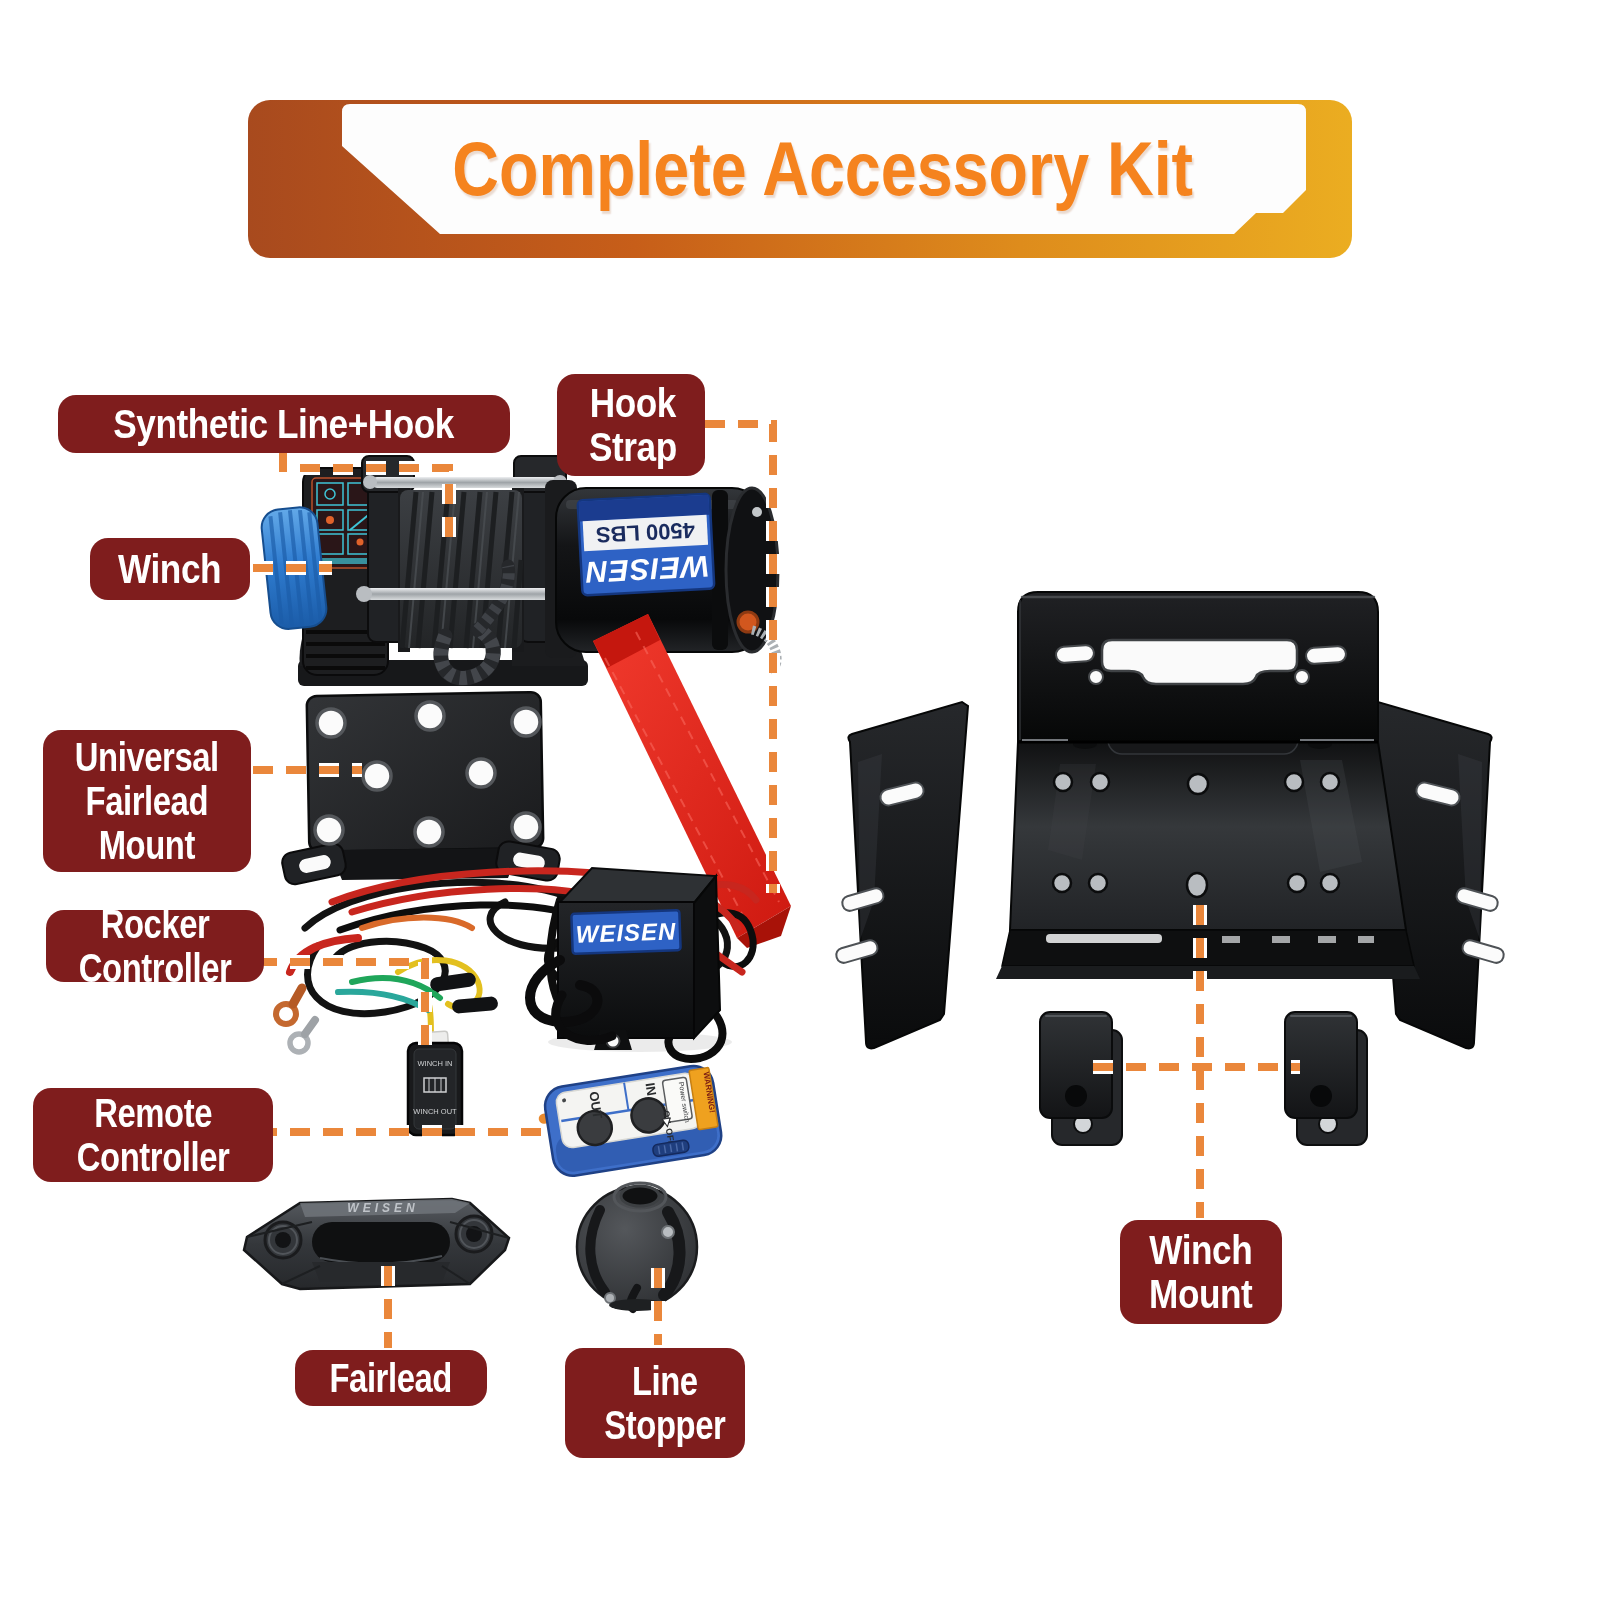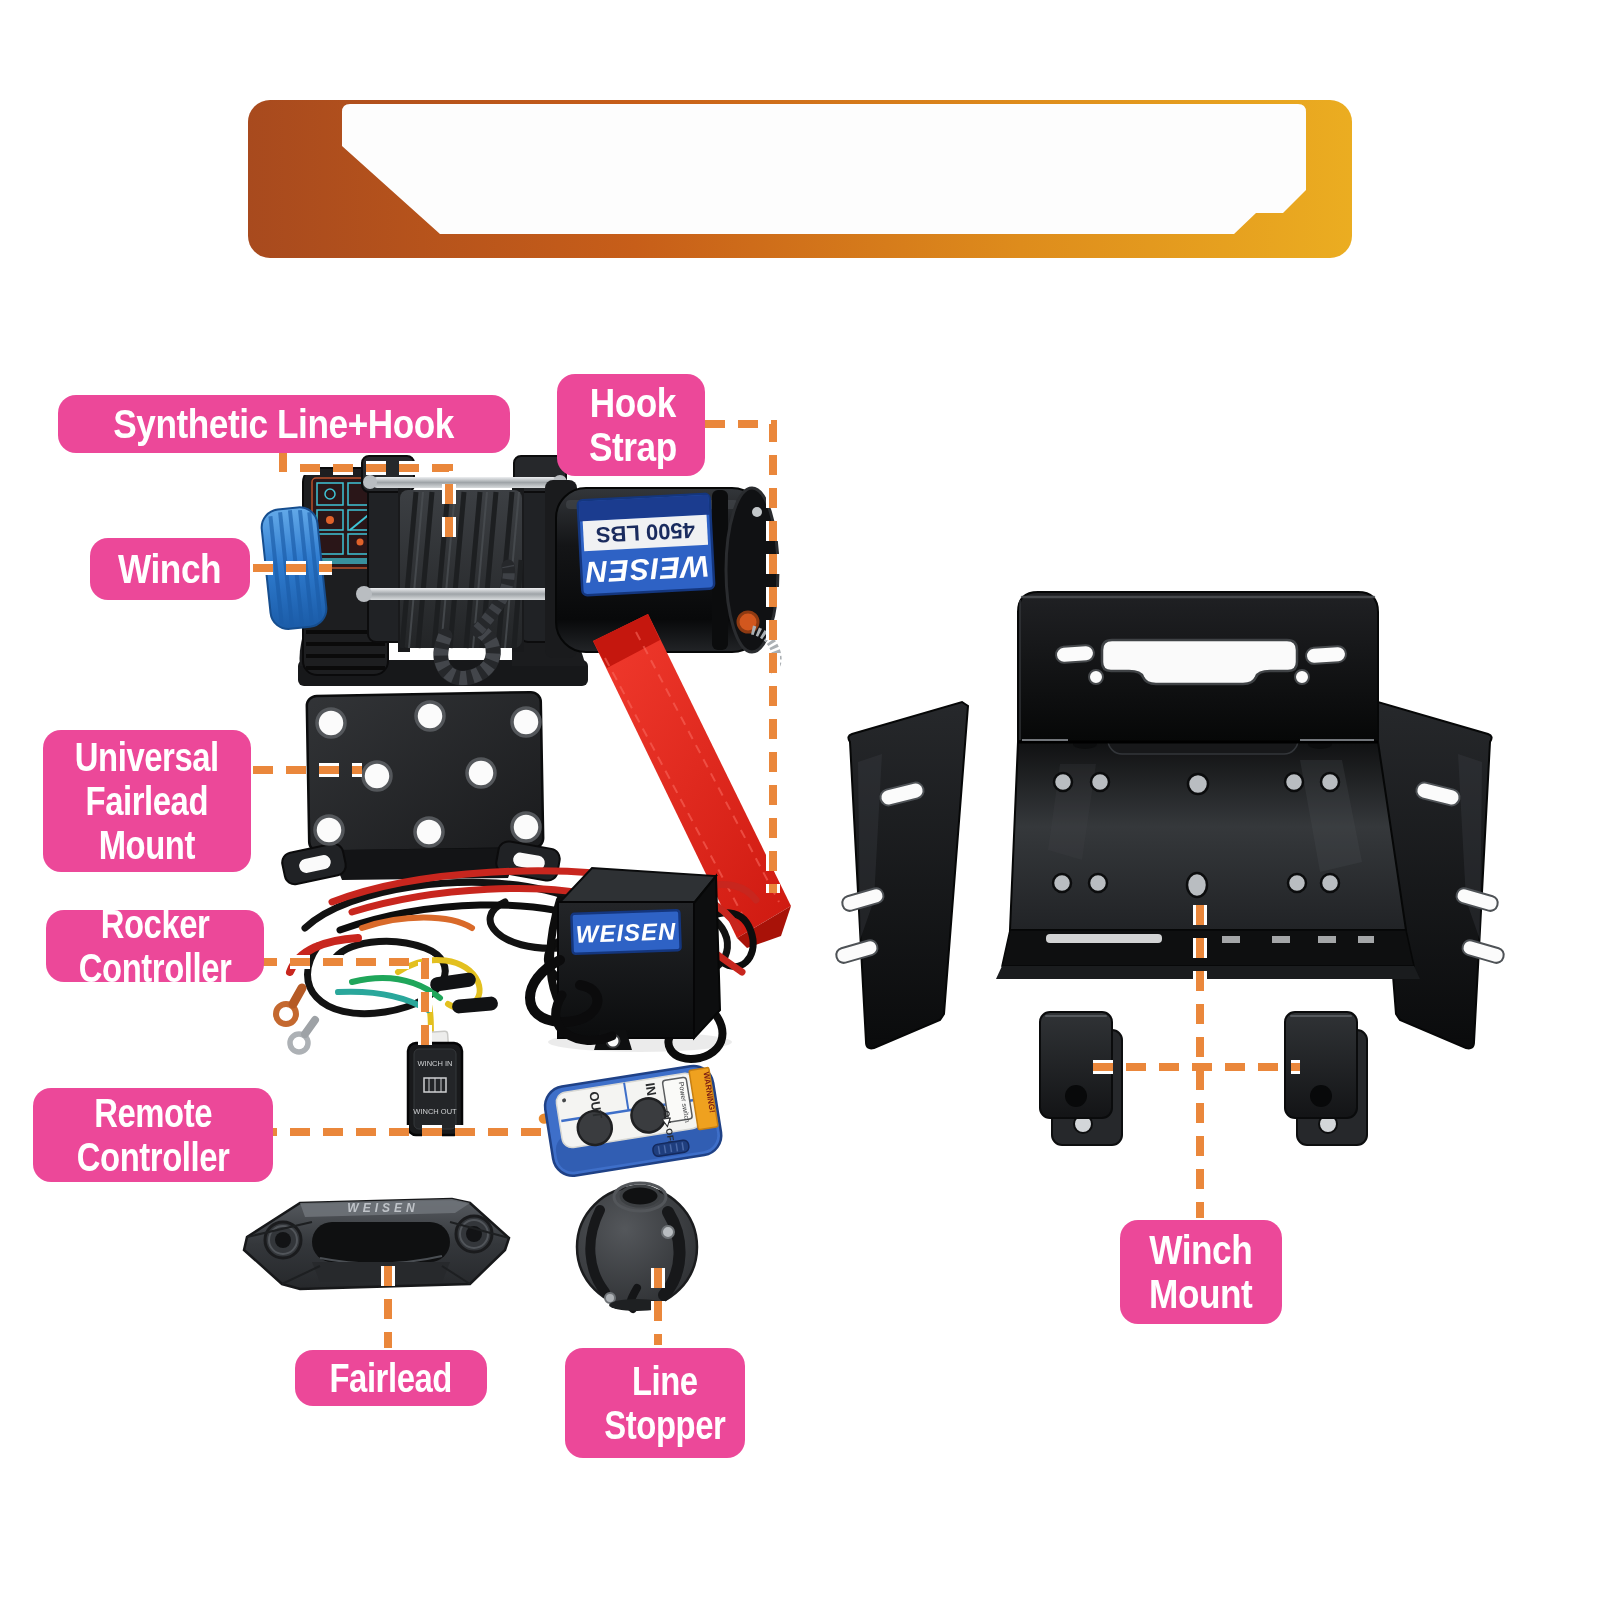--- a/index.html
+++ b/index.html
@@ -1,20 +1,20 @@
 <!DOCTYPE html>
 <html><head>
 <meta charset="utf-8">
 <style>
   html,body{margin:0;padding:0;background:#fff;}
   .canvas{position:relative;width:1600px;height:1600px;background:#ffffff;overflow:hidden;
           font-family:"Liberation Sans",sans-serif;}
   .art{position:absolute;left:0;top:0;}
   
-  .lbl{position:absolute;background:#ec4899;color:#fff;font-weight:bold;
+  .lbl{position:absolute;background:#7f1d1d;color:#fff;font-weight:bold;
        border-radius:18px;display:flex;align-items:center;justify-content:center;
        text-align:center;box-sizing:border-box;padding:2px 8px;}
   .lbl .tx{display:block;white-space:pre-line;font-size:40px;line-height:1.1;
        transform:scaleX(0.88);letter-spacing:-0.5px;}
   .lbl .tx.tight{transform:scaleX(0.82);}
   
   .banner-title{position:absolute;left:340px;top:112px;width:966px;height:112px;
        display:flex;align-items:center;justify-content:center;}
   .banner-title .tx{font-size:76px;font-weight:bold;color:#F5831E;white-space:nowrap;
        transform:scaleX(0.85);text-shadow:2px 3px 2px rgba(150,60,0,0.18);}
@@ -421,20 +421,23 @@
       <path d="M 257,962 L 425,962 L 425,1045"></path>
       <path d="M 257,1132 L 552,1132"></path>
       <path d="M 388,1266 L 388,1348"></path>
       <path d="M 658,1268 L 658,1345"></path>
       <path d="M 1200,905 L 1200,1218"></path>
       <path d="M 1093,1067 L 1300,1067"></path>
     </g>
   </g>
 </svg>
 
+<div class="banner-title">
+  <span class="tx">Complete Accessory Kit</span>
+</div>
 
 <div class="lbl" style="left:58px;top:395px;width:452px;height:58px;">
   <span class="tx">Synthetic Line+Hook</span>
 </div>
 <div class="lbl" style="left:557px;top:374px;width:148px;height:102px;padding-left:12px;">
   <span class="tx">Hook
 Strap</span>
 </div>
 <div class="lbl" style="left:90px;top:538px;width:160px;height:62px;">
   <span class="tx">Winch</span>

